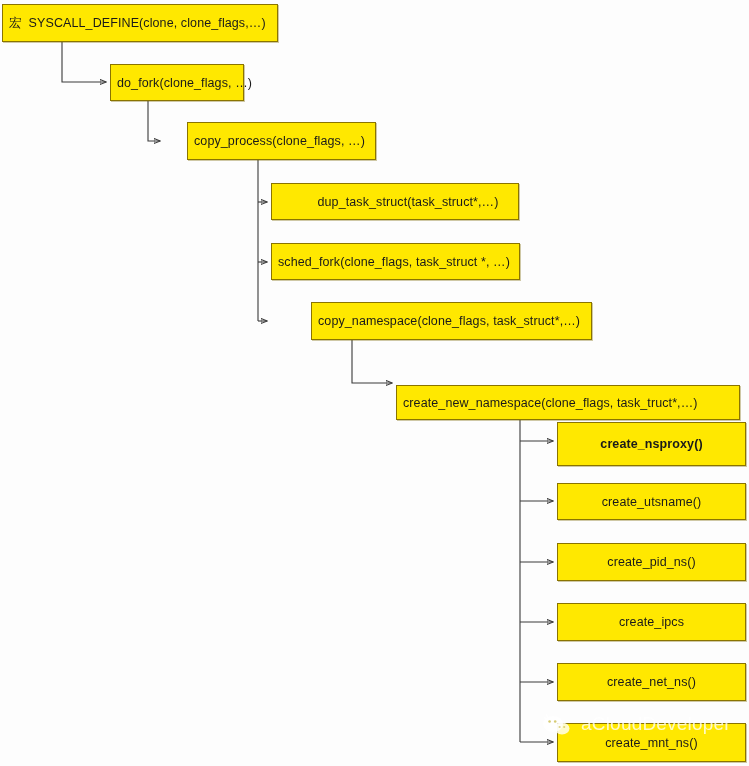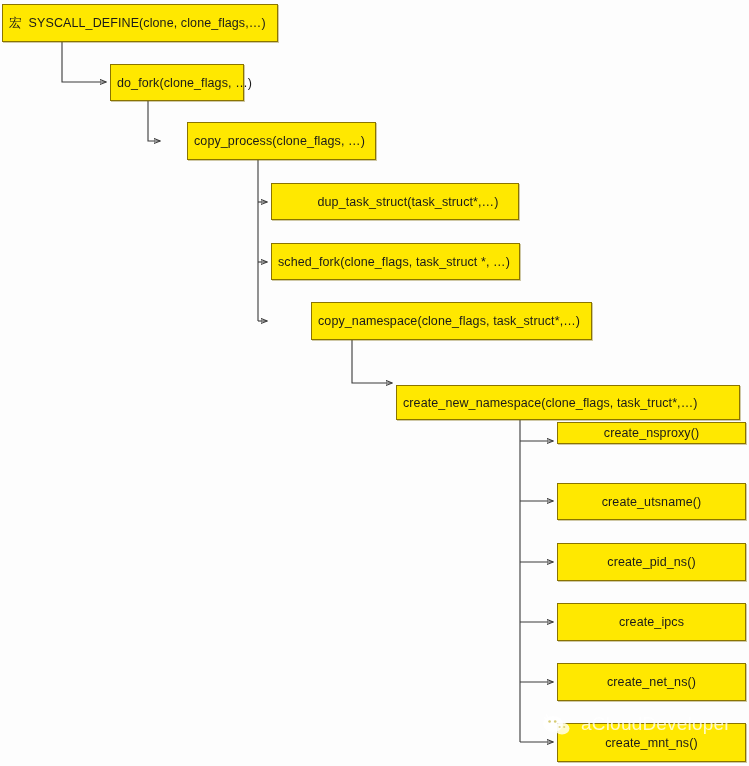--- a/index.html
+++ b/index.html
@@ -128,21 +128,21 @@
   </div>
 
   <div class="node left-align" style="left:271px; top:302px; width:281px; height:38px;margin-left:40px;">
     <span>copy_namespace(clone_flags, task_struct*,…)</span>
   </div>
 
   <div class="node left-align" style="left:396px; top:385px; width:344px; height:35px;">
     <span>create_new_namespace(clone_flags, task_truct*,…)</span>
   </div>
 
-  <div class="node" style="left:557px; top:422px; width:189px; height:22px;">
+  <div class="node" style="left:557px; top:422px; width:189px; height:44px;font-weight:bold;">
     <span>create_nsproxy()</span>
   </div>
 
   <div class="node" style="left:557px; top:483px; width:189px; height:37px;">
     <span>create_utsname()</span>
   </div>
 
   <div class="node" style="left:557px; top:543px; width:189px; height:38px;">
     <span>create_pid_ns()</span>
   </div>

